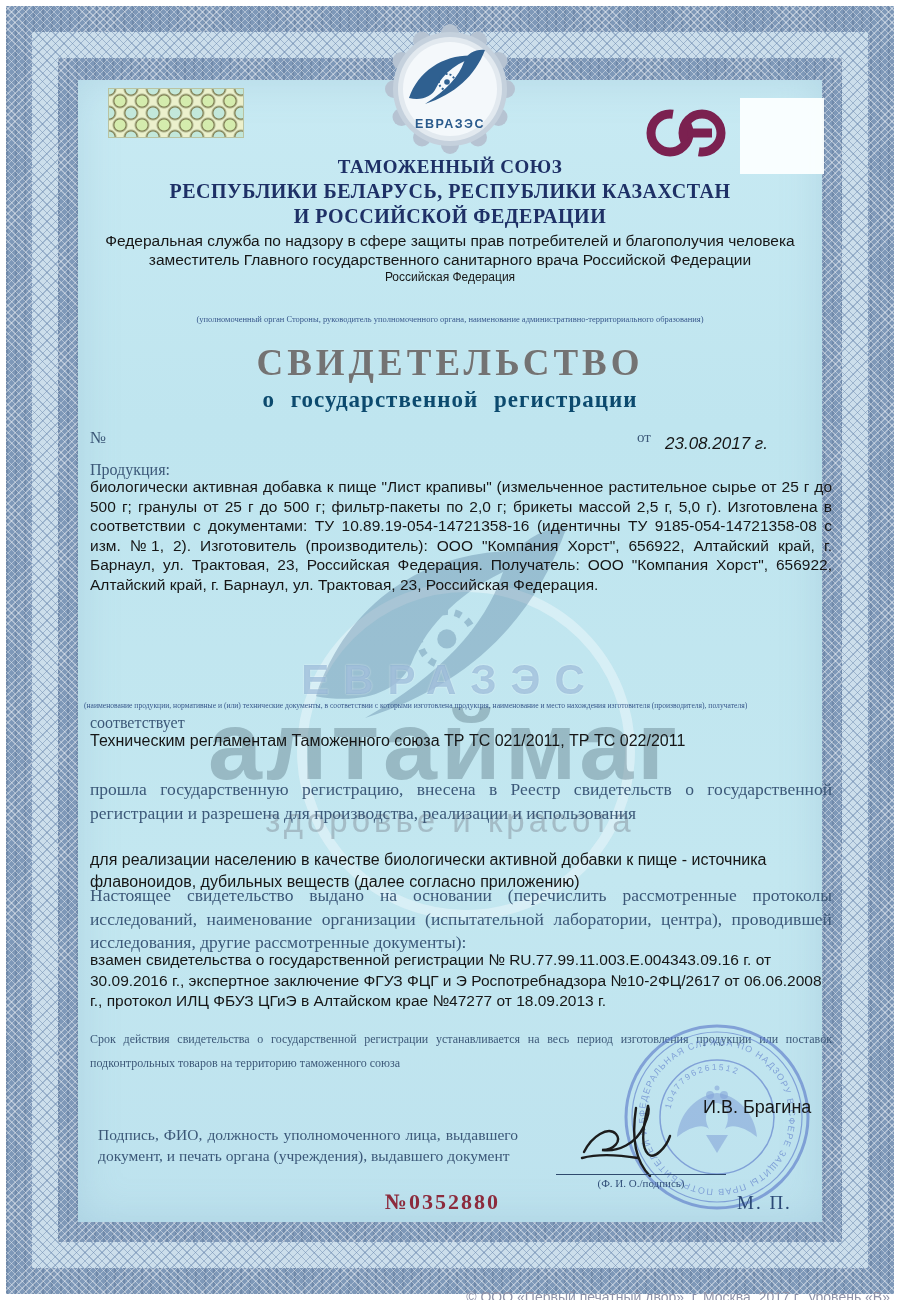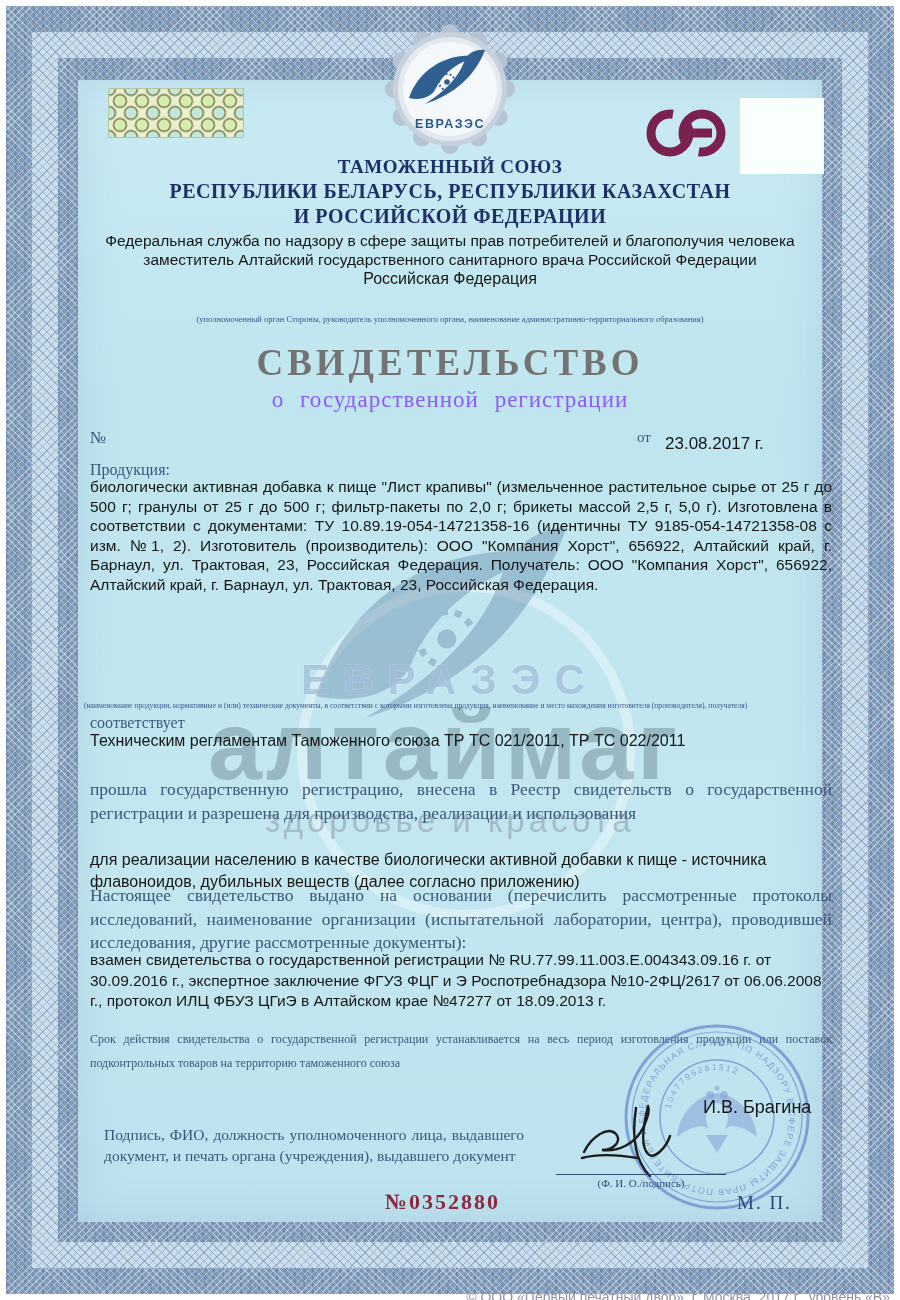--- a/index.html
+++ b/index.html
@@ -140,30 +140,30 @@
       <circle cx="59" cy="29" r="19" stroke-dasharray="101 18" stroke-dashoffset="-51"></circle>
       <line x1="46" y1="29" x2="69" y2="29"></line>
     </g>
   </svg>
   <div class="abs" id="white-patch"></div>
 
   <div class="abs centered serif-navy" style="top:156px;font-size:19px;letter-spacing:.5px;">ТАМОЖЕННЫЙ СОЮЗ</div>
   <div class="abs centered serif-navy" style="top:180px;font-size:20px;letter-spacing:.5px;">РЕСПУБЛИКИ БЕЛАРУСЬ, РЕСПУБЛИКИ КАЗАХСТАН</div>
   <div class="abs centered serif-navy" style="top:205px;font-size:20px;letter-spacing:.5px;">И РОССИЙСКОЙ ФЕДЕРАЦИИ</div>
   <div class="abs centered fill-sans" style="top:232px;font-size:15.5px;">Федеральная служба по надзору в сфере защиты прав потребителей и благополучия человека</div>
-  <div class="abs centered fill-sans" style="top:251px;font-size:15.5px;">заместитель Алтайский государственного санитарного врача Российской Федерации</div>
-  <div class="abs centered fill-sans" style="top:270px;font-size:16px;text-align:center;">Российская Федерация</div>
+  <div class="abs centered fill-sans" style="top:251px;font-size:15.5px;">заместитель Главного государственного санитарного врача Российской Федерации</div>
+  <div class="abs centered fill-sans" style="top:270px;font-size:12px;text-align:center;">Российская Федерация</div>
   <div class="abs centered smallprint" style="top:314px;font-size:8.5px;">(уполномоченный орган Стороны, руководитель уполномоченного органа, наименование административно-территориального образования)</div>
 
   <div class="abs centered" style="top:341px;font-size:37px;font-weight:bold;letter-spacing:4px;color:#737373;text-shadow:0 0 1px rgba(255,255,255,.5);">СВИДЕТЕЛЬСТВО</div>
-  <div class="abs centered" style="top:387px;font-size:23px;font-weight:400;letter-spacing:1px;word-spacing:9px;color:#8b5cf6;">о государственной регистрации</div>
+  <div class="abs centered" style="top:387px;font-size:23px;font-weight:700;letter-spacing:1px;word-spacing:9px;color:#0c4a6e;">о государственной регистрации</div>
 
   <div class="abs label-blue" style="left:90px;top:428px;font-size:17px;">№</div>
   <div class="abs label-blue" style="left:637px;top:429px;font-size:15px;">от</div>
-  <div class="abs fill-sans" style="left:665px;top:434px;font-size:17px;">23.08.2017 г.</div>
+  <div class="abs fill-sans" style="left:665px;top:434px;font-size:17px;font-style:italic;">23.08.2017 г.</div>
 
   <div class="abs label-blue" style="left:90px;top:461px;font-size:16px;">Продукция:</div>
   <div class="abs fill-sans just" style="left:90px;top:477px;width:742px;font-size:15.5px;line-height:19.5px;">биологически активная добавка к пище "Лист крапивы" (измельченное растительное сырье от 25 г до 500 г; гранулы от 25 г до 500 г; фильтр-пакеты по 2,0 г; брикеты массой 2,5 г, 5,0 г). Изготовлена в соответствии с документами: ТУ 10.89.19-054-14721358-16 (идентичны ТУ 9185-054-14721358-08 с изм. №1, 2). Изготовитель (производитель): ООО "Компания Хорст", 656922, Алтайский край, г. Барнаул, ул. Трактовая, 23, Российская Федерация. Получатель: ООО "Компания Хорст", 656922, Алтайский край, г. Барнаул, ул. Трактовая, 23, Российская Федерация.</div>
   <div class="abs smallprint" style="left:84px;right:84px;top:701px;font-size:7.6px;">(наименование продукции, нормативные и (или) технические документы, в соответствии с которыми изготовлена продукция, наименование и место нахождения изготовителя (производителя), получателя)</div>
 
   <div class="abs label-blue" style="left:90px;top:714px;font-size:16px;">соответствует</div>
   <div class="abs fill-sans" style="left:90px;top:732px;width:742px;font-size:16px;">Техническим регламентам Таможенного союза ТР ТС 021/2011, ТР ТС 022/2011</div>
 
   <div class="abs label-blue just" style="left:90px;top:778px;width:742px;font-size:17.5px;line-height:23.5px;">прошла государственную регистрацию, внесена в Реестр свидетельств о государственной регистрации и разрешена для производства, реализации и использования</div>
 
@@ -190,21 +190,21 @@
     </text>
     <g transform="translate(95,97)" fill="rgba(91,121,201,.55)">
       <path d="M-40,18 C-38,-6 -20,-24 0,-26 C20,-24 38,-6 40,18 C28,8 14,4 8,10 C16,-6 6,-16 0,-16 C-6,-16 -16,-6 -8,10 C-14,4 -28,8 -40,18 Z"></path>
       <circle cx="-7" cy="-24" r="4"></circle>
         <circle cx="7" cy="-24" r="4"></circle>
         <circle cx="0" cy="-31" r="2.5"></circle>
       <path d="M-11,16 L0,34 L11,16 Z"></path>
     </g>
   </svg>
 
-  <div class="abs label-blue just" style="left:104px;top:1124px;width:420px;font-size:15.5px;line-height:21px;">Подпись, ФИО, должность уполномоченного лица, выдавшего документ, и печать органа (учреждения), выдавшего документ</div>
+  <div class="abs label-blue just" style="left:98px;top:1124px;width:420px;font-size:15.5px;line-height:21px;">Подпись, ФИО, должность уполномоченного лица, выдавшего документ, и печать органа (учреждения), выдавшего документ</div>
   <svg class="abs" style="left:578px;top:1096px;" width="100" height="85" viewBox="0 0 100 85">
     <g fill="none" stroke="#1c1c1c" stroke-width="2.4" stroke-linecap="round">
       <path d="M6,56 C14,40 30,30 38,38 C44,45 36,54 24,54 C40,56 58,48 66,30 C70,21 72,14 70,10"></path>
       <path d="M70,10 C66,26 62,50 70,58 C76,64 88,52 92,40"></path>
       <path d="M58,12 C54,38 56,64 72,80"></path>
       <path d="M4,62 C22,57 42,59 60,62"></path>
     </g>
   </svg>
   <div class="abs sigline"></div>
   <div class="abs" style="left:556px;top:1177px;width:170px;text-align:center;font-size:11px;color:#33517a;">(Ф. И. О./подпись)</div>

